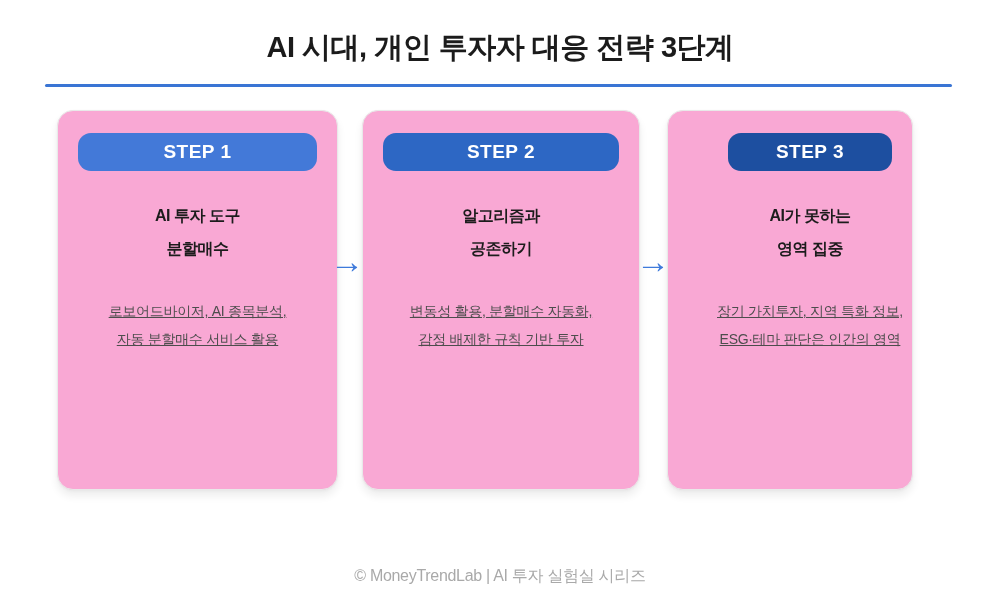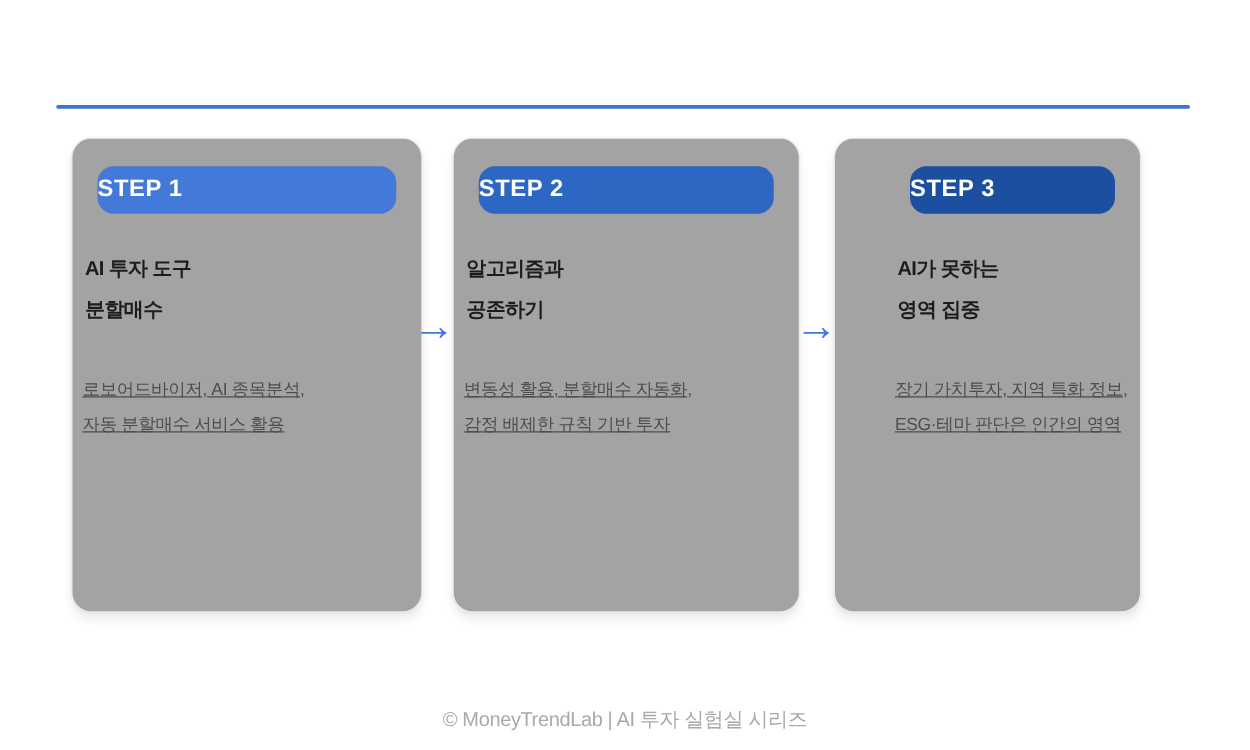--- a/index.html
+++ b/index.html
@@ -32,26 +32,26 @@
     top: 84px;
     left: 45px;
     width: 907px;
     height: 3px;
     border-radius: 2px;
   }
   .card {
     position: absolute;
     top: 110px;
     height: 380px;
-    background: #a3a3a3;
+    background: #f9a8d4;
     border: 1px solid #e9e9e9;
     border-radius: 16px;
     box-sizing: border-box;
     box-shadow: 0 6px 8px rgba(0,0,0,0.07), 0 1px 3px rgba(0,0,0,0.04);
-    text-align: left;
+    text-align: center;
   }
   .card-1 { left: 57px;  width: 281px; }
   .card-2 { left: 362px; width: 278px; }
   .card-3 { left: 667px; width: 246px; padding-left: 40px; }
   .badge {
     margin: 22px 20px 0 20px;
     height: 38px;
     line-height: 38px;
     border-radius: 13px;
     color: #ffffff;
@@ -98,20 +98,21 @@
     font-size: 16px;
     color: #a9a9a9;
     letter-spacing: -0.3px;
   }
 </style>
 </head>
 <body>
 
 <div class="page">
 
+  <h1 class="title">AI 시대, 개인 투자자 대응 전략 3단계</h1>
   <div class="title-underline" style="background-color: rgb(58, 117, 212);"></div>
 
   <section class="card card-1">
     <div class="badge" style="background-color: rgb(67, 121, 216);">STEP 1</div>
     <h2 class="card-title"><span>AI 투자 도구</span><br><span>분할매수</span></h2>
     <p class="card-desc"><span>로보어드바이저, AI 종목분석,</span><br><span>자동 분할매수 서비스 활용</span></p>
   </section>
 
   <div class="arrow arrow-1" style="color: rgb(62, 122, 219);">→</div>
 

